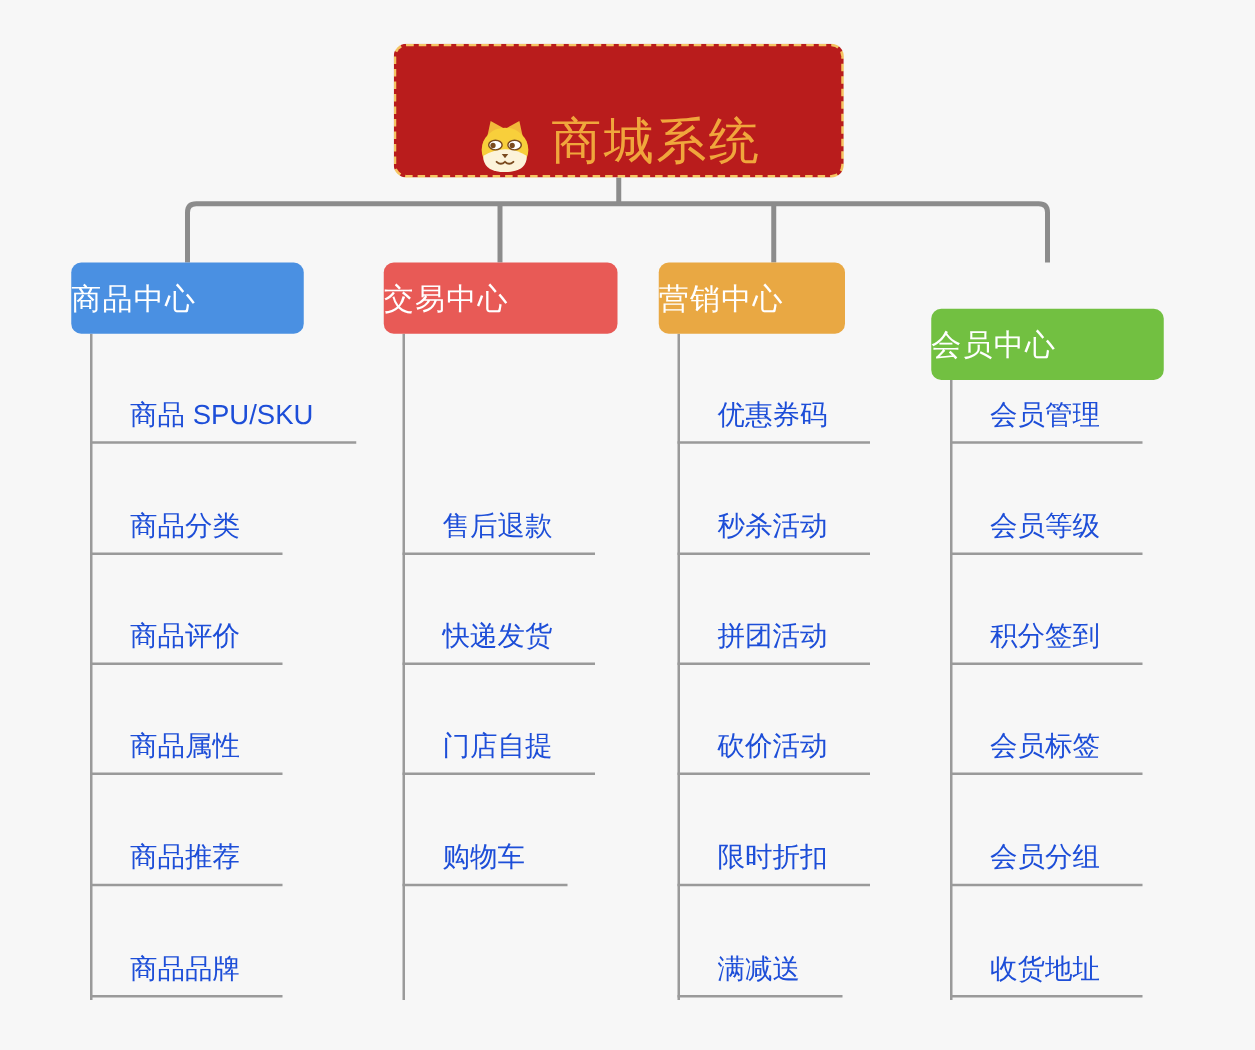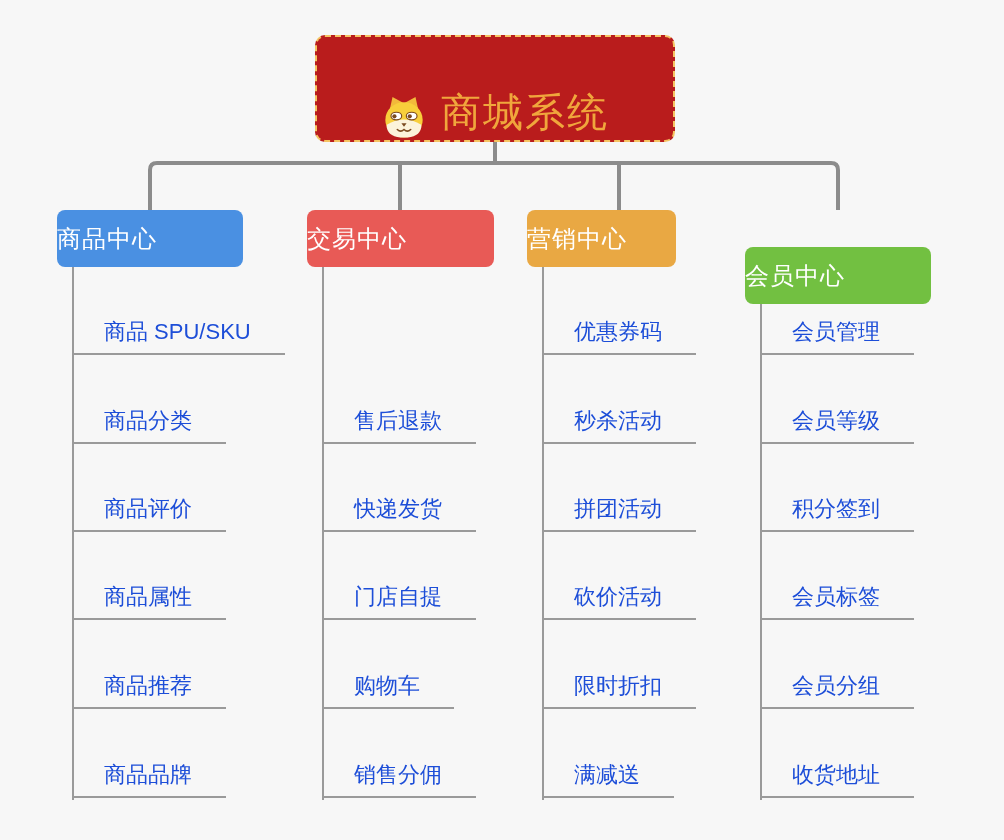--- a/index.html
+++ b/index.html
@@ -95,21 +95,20 @@
   <div class="leaf c1 r2">商品分类</div>
   <div class="leaf c1 r3">商品评价</div>
   <div class="leaf c1 r4">商品属性</div>
   <div class="leaf c1 r5">商品推荐</div>
   <div class="leaf c1 r6">商品品牌</div>
 
   <div class="leaf c2 r2">售后退款</div>
   <div class="leaf c2 r3">快递发货</div>
   <div class="leaf c2 r5">购物车</div>
   <div class="leaf c2 r4">门店自提</div>
-  <div class="leaf c2 r6">销售分佣</div>
 
   <div class="leaf c3 r1">优惠券码</div>
   <div class="leaf c3 r2">秒杀活动</div>
   <div class="leaf c3 r3">拼团活动</div>
   <div class="leaf c3 r4">砍价活动</div>
   <div class="leaf c3 r5">限时折扣</div>
   <div class="leaf c3 r6">满减送</div>
 
   <div class="leaf c4 r1">会员管理</div>
   <div class="leaf c4 r2">会员等级</div>

